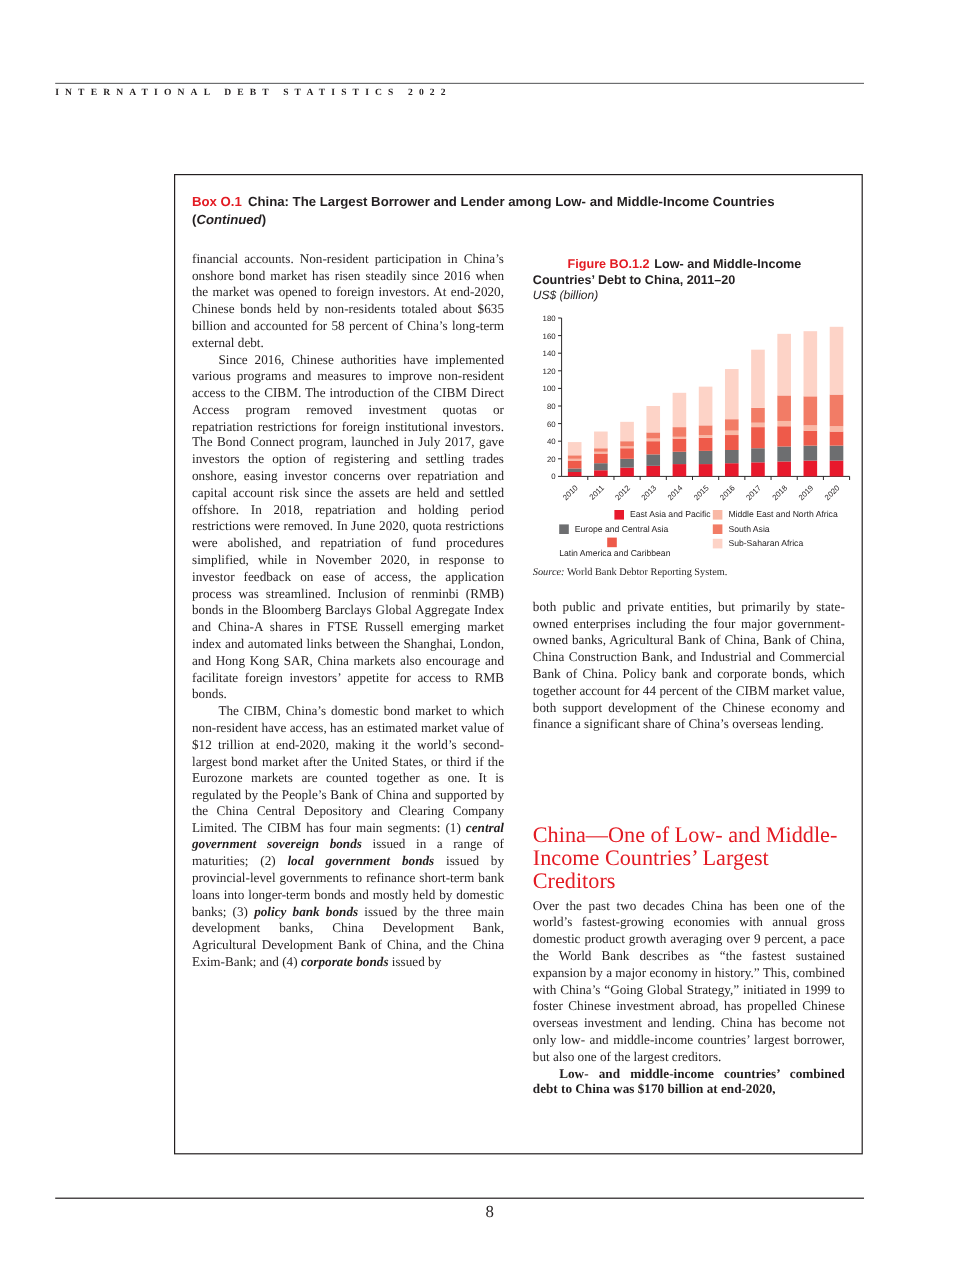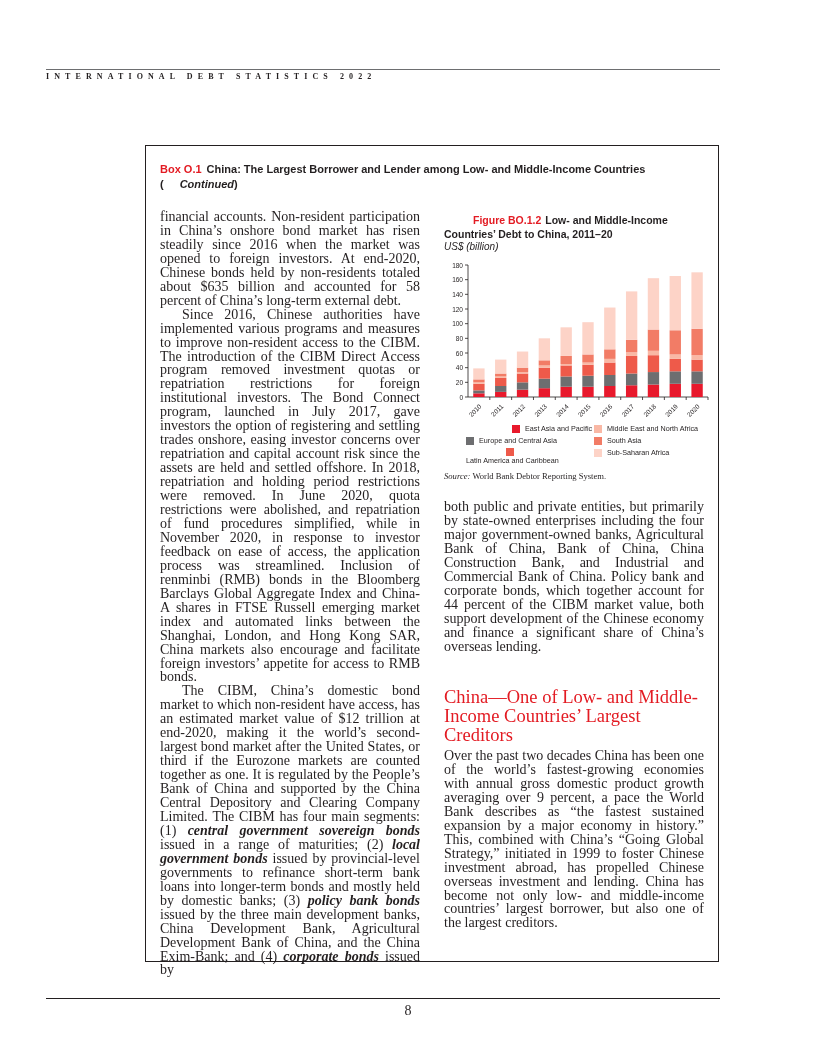--- a/index.html
+++ b/index.html
@@ -2,22 +2,22 @@
 <html><head>
 <meta charset="utf-8">
 <style>
   html,body{margin:0;padding:0;background:#fff;}
   body{width:816px;height:1056px;position:relative;overflow:hidden;font-family:"Liberation Serif","DejaVu Serif",serif;color:#231f20;}
   .top-rule{position:absolute;left:46px;top:69px;width:674px;height:0;border-top:1.5px solid #6d6e70;}
   .running-head{position:absolute;left:46px;top:72px;font-family:"Liberation Serif",serif;font-weight:bold;font-size:8px;letter-spacing:5.1px;color:#231f20;}
   .box{position:absolute;left:145px;top:145px;width:574px;height:817px;border:1px solid #231f20;box-sizing:border-box;}
   .box-title{position:absolute;left:160px;top:162px;width:545px;font-family:"Liberation Sans",sans-serif;font-weight:bold;font-size:11px;line-height:15px;color:#231f20;}
   .box-title .num{color:#e31b23;margin-right:5px;}
-  .box-title .cont{font-style:italic;padding-left:16px;}
-  .col{position:absolute;font-size:14px;line-height:13.95px;text-align:justify;}
+  .box-title .cont{font-style:italic;}
+  .col{position:absolute;font-size:11px;line-height:13.95px;text-align:justify;}
   .col p{margin:0;}
   .col p.indent{text-indent:22px;}
   .col-left{left:160px;top:210px;width:260px;}
   .col-right-a{left:444px;top:500px;width:260px;}
   .col-right-b{left:444px;top:749px;width:260px;}
   .section-heading{position:absolute;left:444px;top:688px;width:270px;font-family:"Liberation Serif",serif;font-size:18.5px;line-height:19px;color:#e31b23;}
   .fig-title{position:absolute;left:444px;top:213px;width:270px;font-family:"Liberation Sans",sans-serif;font-weight:bold;font-size:10.5px;line-height:14px;}
   .fig-title .fnum{color:#e31b23;margin-right:4px;padding-left:29px;}
   .fig-units{position:absolute;left:444px;top:241px;font-family:"Liberation Sans",sans-serif;font-style:italic;font-size:10px;}
   #chart{position:absolute;left:444px;top:256px;width:270px;height:170px;}
@@ -190,16 +190,17 @@
 <div class="source"><i>Source:</i><span> World Bank Debtor Reporting System.</span></div>
 
 <div class="col col-right-a">
   <p>both public and private entities, but primarily by state-owned enterprises including the four major government-owned banks, Agricultural Bank of China, Bank of China, China Construction Bank, and Industrial and Commercial Bank of China. Policy bank and corporate bonds, which together account for 44 percent of the CIBM market value, both support development of the Chinese economy and finance a significant share of China’s overseas lending.</p>
 </div>
 
 <div class="section-heading">China—One of Low- and Middle-Income Countries’ Largest Creditors</div>
 
 <div class="col col-right-b">
   <p>Over the past two decades China has been one of the world’s fastest-growing economies with annual gross domestic product growth averaging over 9 percent, a pace the World Bank describes as “the fastest sustained expansion by a major economy in history.” This, combined with China’s “Going Global Strategy,” initiated in 1999 to foster Chinese investment abroad, has propelled Chinese overseas investment and lending. China has become not only low- and middle-income countries’ largest borrower, but also one of the largest creditors.</p>
+  <p class="indent" style="font-weight:bold">Low- and middle-income countries’ combined debt to China was $170 billion at end-2020,</p>
 </div>
 
 <div class="bottom-rule"></div>
 <div class="page-num">8</div>
 
 </body></html>

